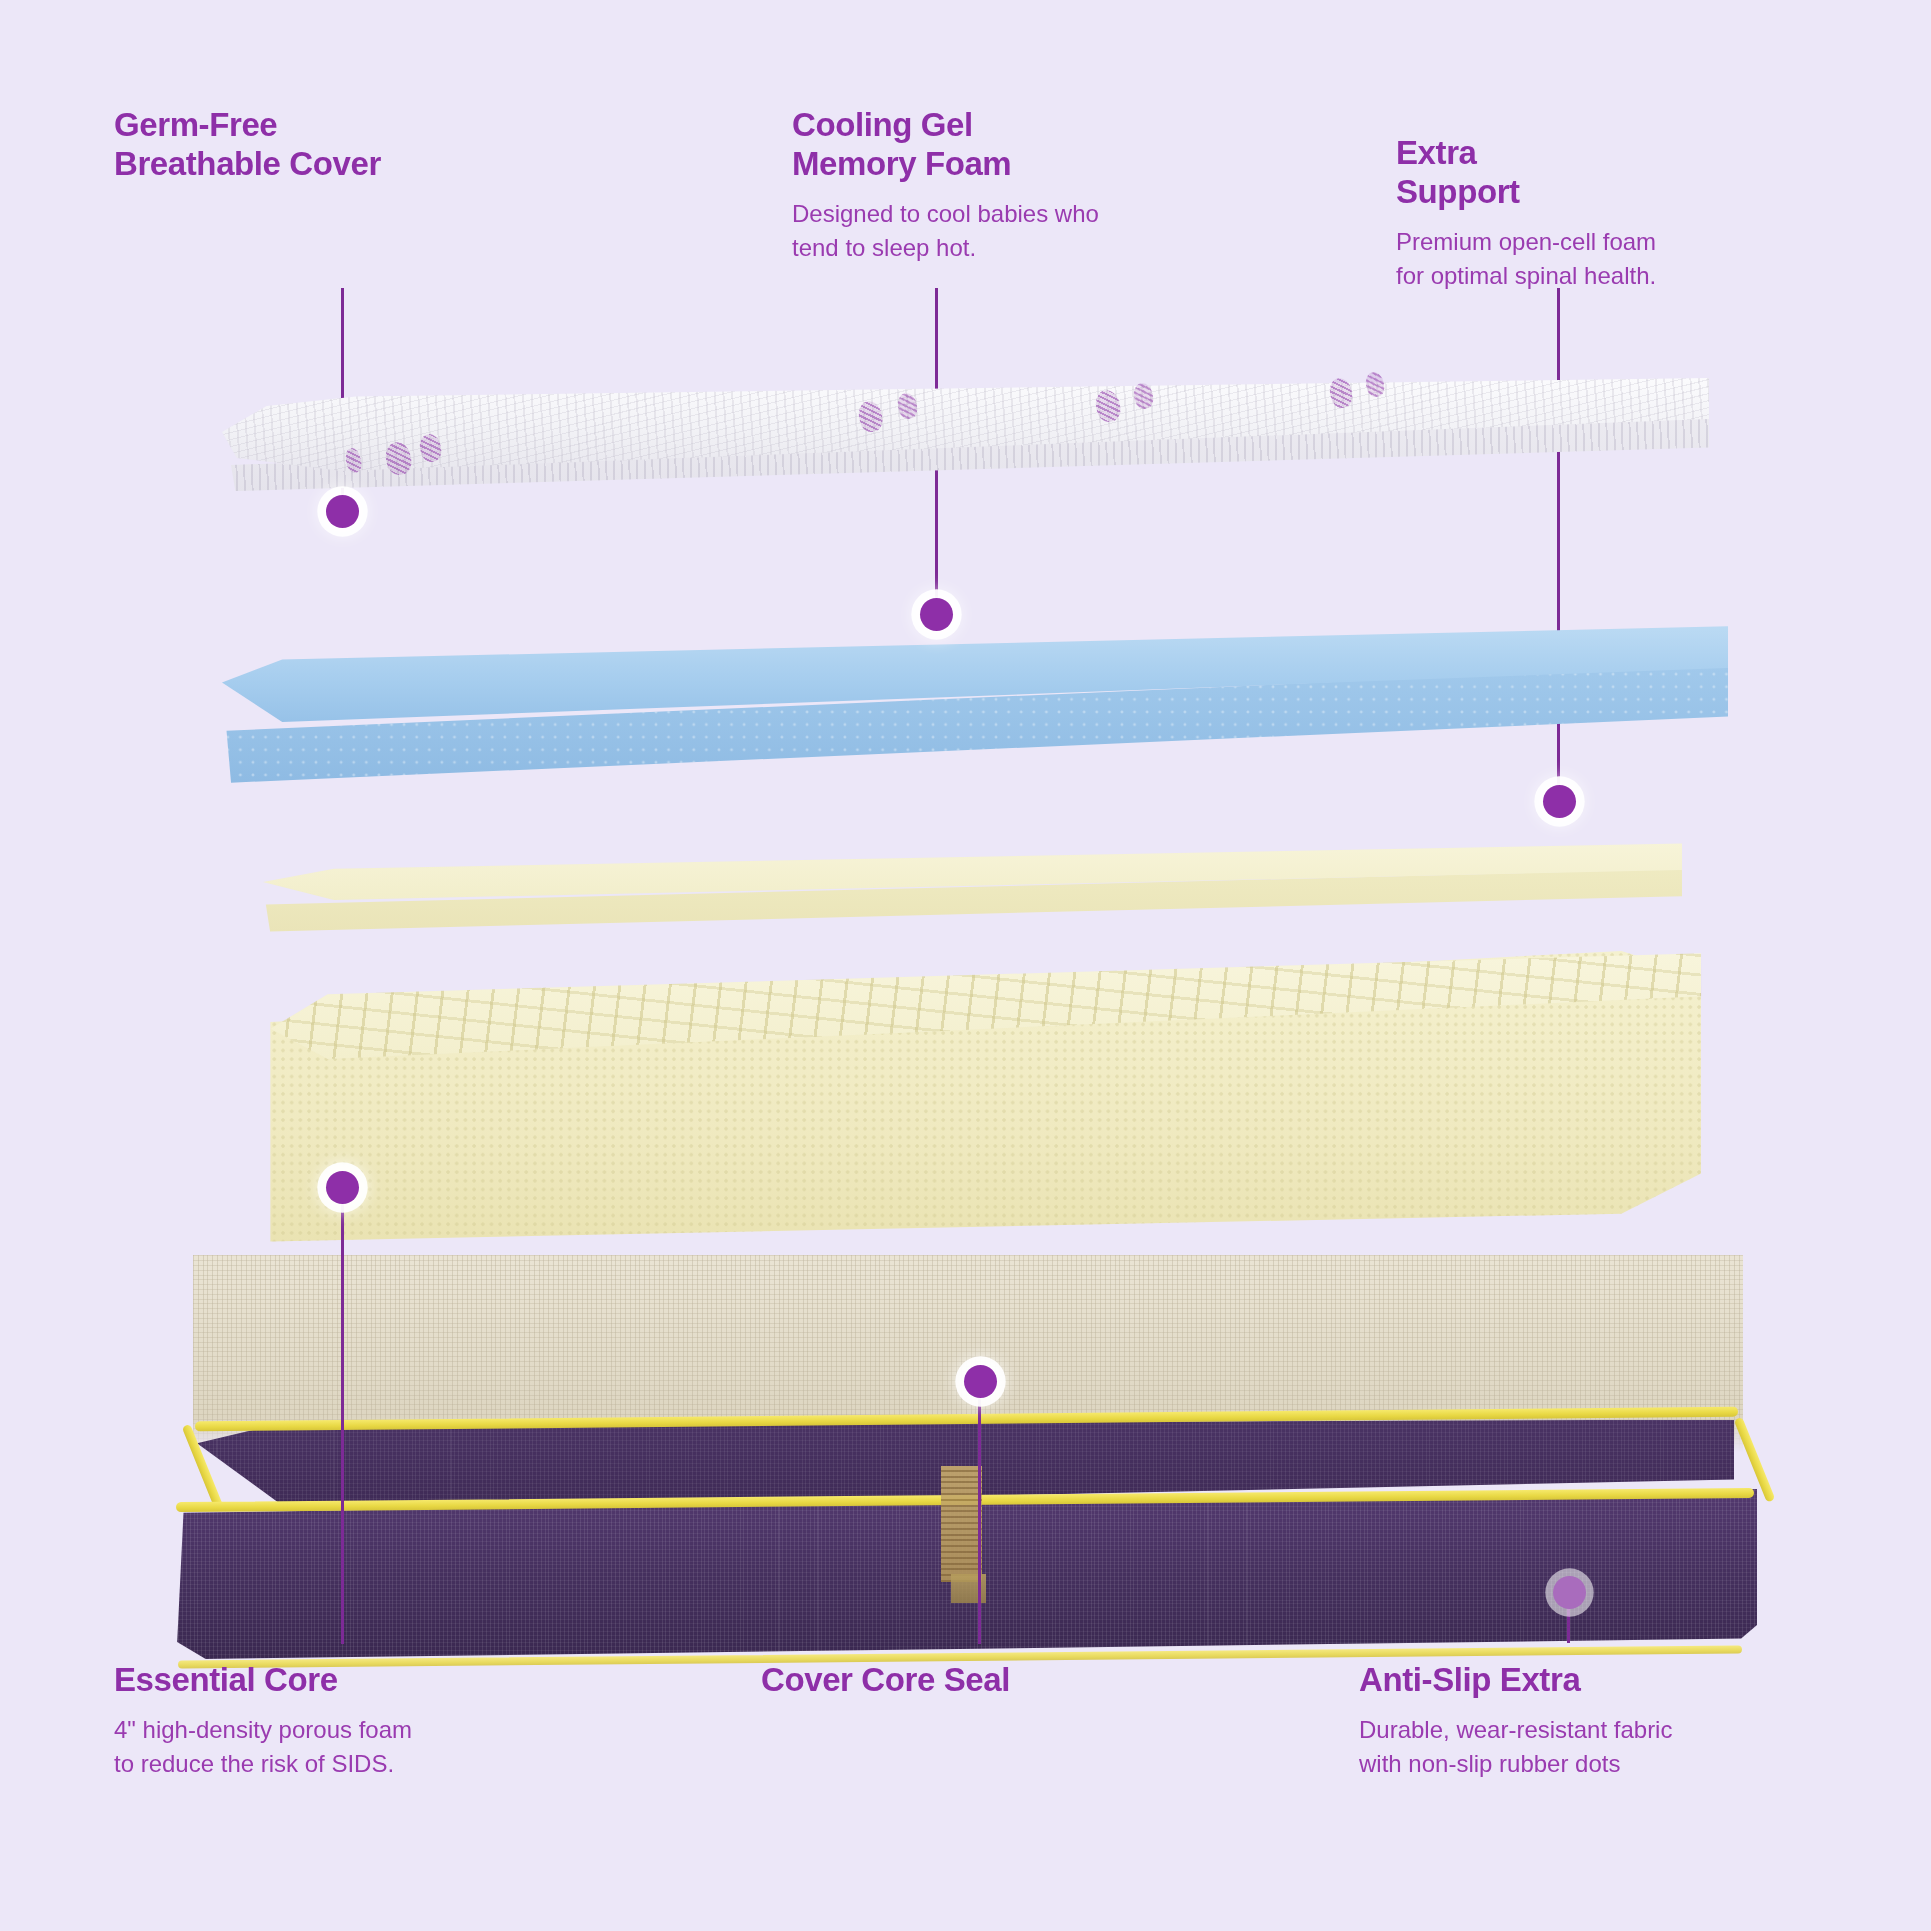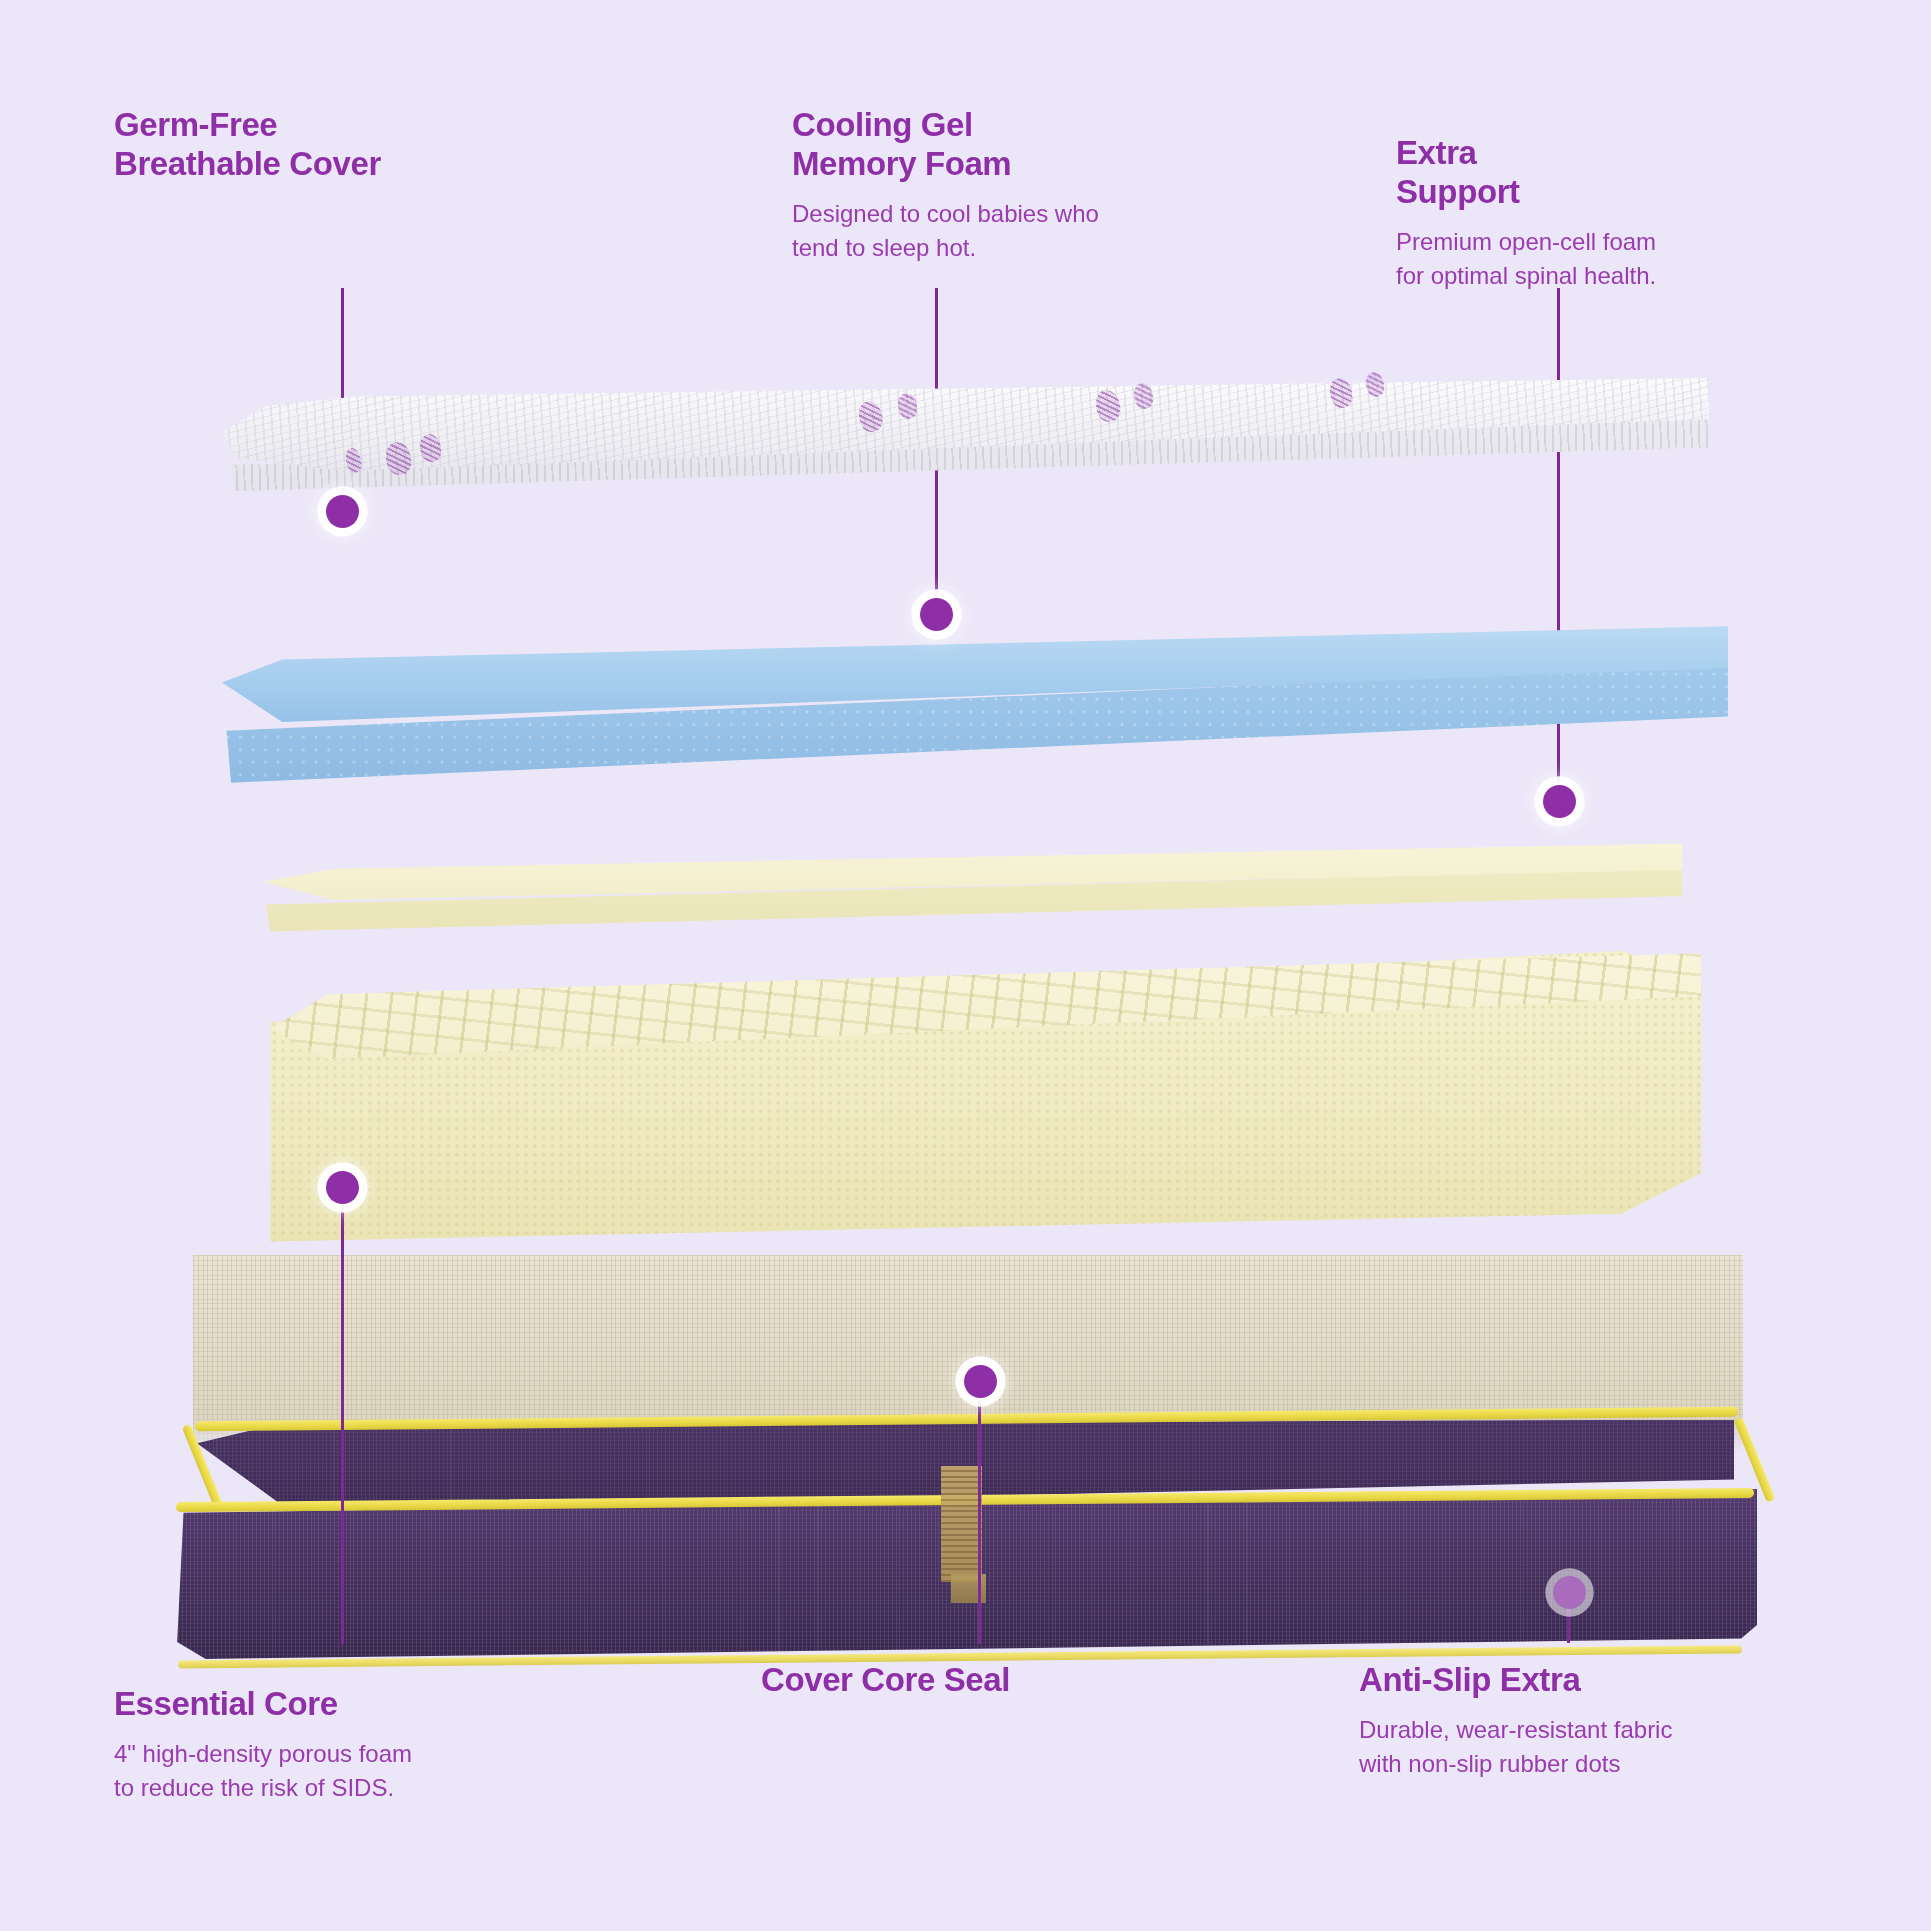--- a/index.html
+++ b/index.html
@@ -27,21 +27,21 @@
     line-height: 1.42;
     margin-top: 13.5px;
     white-space: pre-line;
     font-weight: 400;
   }
 
   .c1 { left: 114px; top: 106px; width: 541px; }
   .c2 { left: 763px; top: 106px; width: 406px; margin-left: 29px; }
   .c3 { left: 1396px; top: 106px; width: 386px; margin-top: 28px; }
 
-  .c4 { left: 114px; top: 1661px; width: 502px; margin-top: 24px; }
+  .c4 { left: 114px; top: 1661px; width: 502px; }
   .c5 { left: 761px; top: 1661px; width: 444px; }
   .c6 { left: 1359px; top: 1661px; width: 483px; }
 
   
   .leader { position: absolute; width: 2.9px; background: #7d2a96; }
   .dot {
     position: absolute; width: 33px; height: 33px; border-radius: 50%;
     background: #8e2fa8;
     box-shadow: 0 0 0 8.7px rgba(255,255,255,0.92), 0 0 15.4px 9.7px rgba(255,255,255,0.55);
   }

